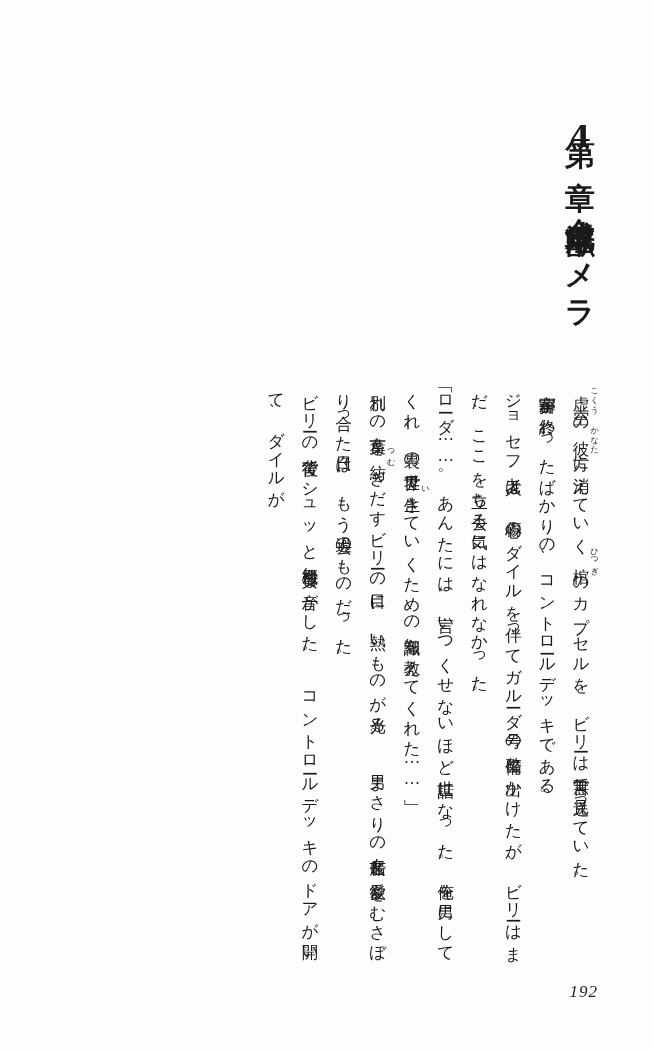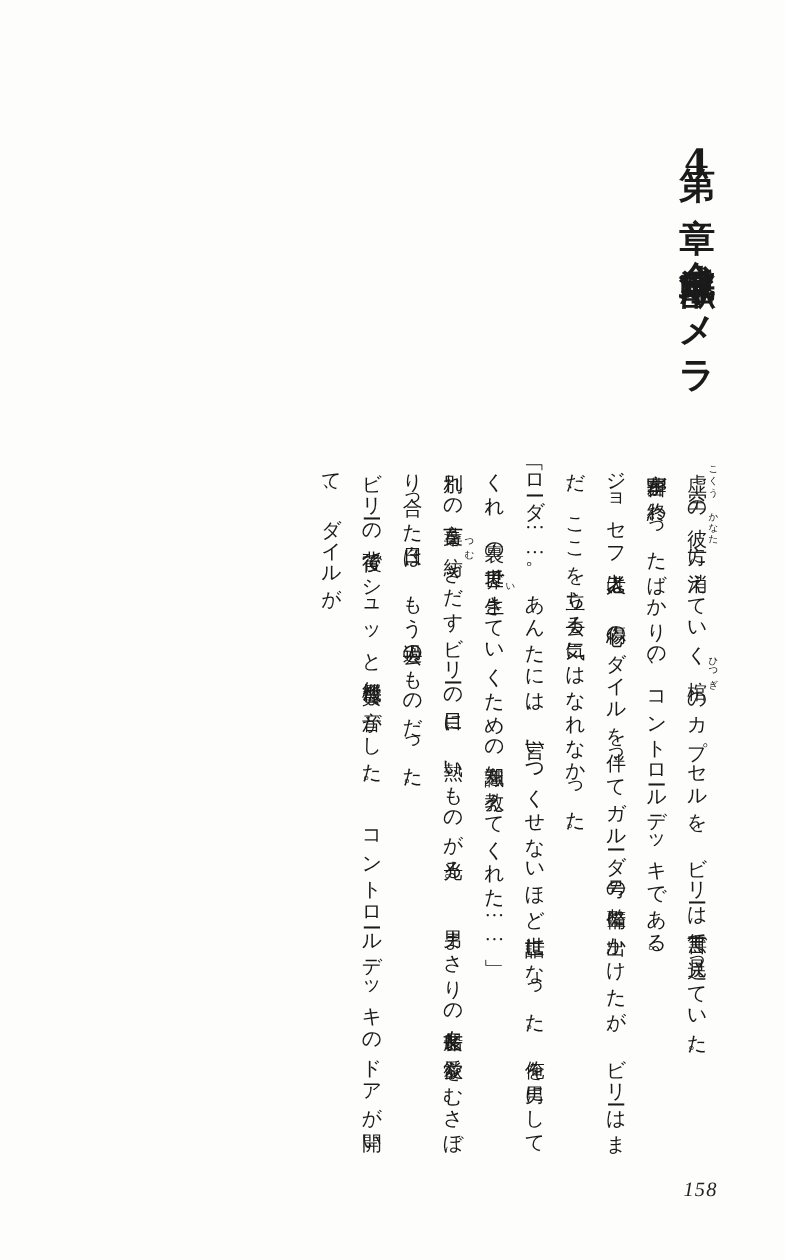--- a/index.html
+++ b/index.html
@@ -108,15 +108,15 @@
         「ローダ……。あんたには、言いつくせないほど世話になった。俺を男にしてくれ、裏の世界で<ruby>生<rt>い</rt></ruby>きていくための知識を教えてくれた……」
       </p>
       <p class="noindent">
         別れの言葉を<ruby>紡<rt>つむ</rt></ruby>ぎだすビリーの目に、熱いものが光る。　男まさりの女船長と愛欲をむさぼり合った日々は、もう過去のものだった。
       </p>
       <p class="noindent">ビリーの背後でシュッと無機質な音がした。　コントロールデッキのドアが開いて、ダイルが</p>
     </div>
 
   </div>
 
-  <div id="page-number">158</div>
+  <div id="page-number">192</div>
 
 </div>
 
 </body></html>

